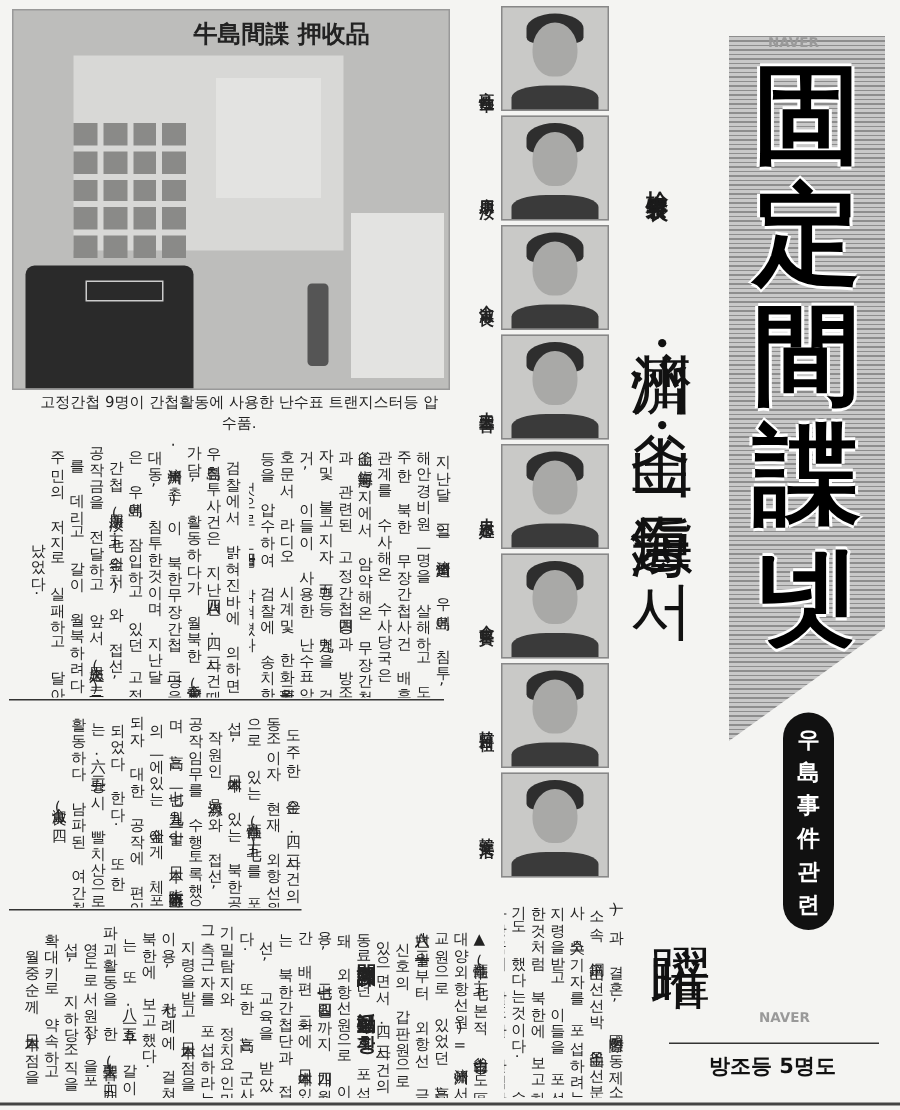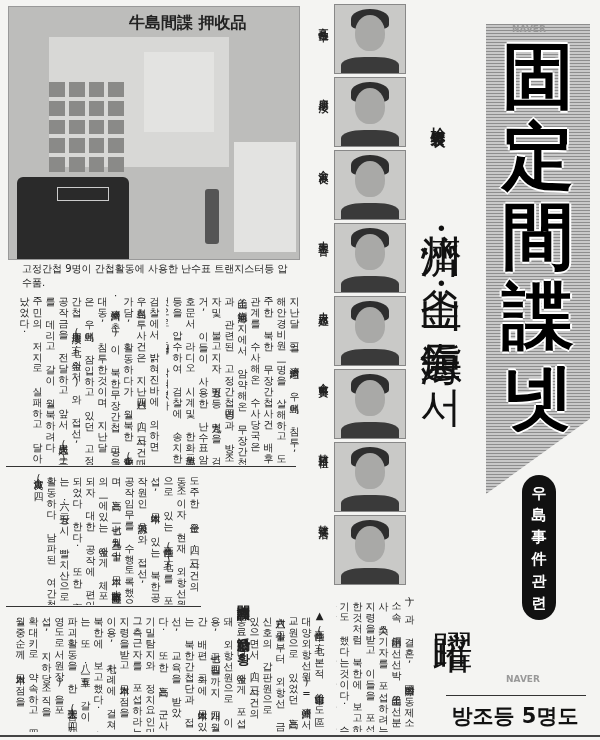--- a/index.html
+++ b/index.html
@@ -3,21 +3,21 @@
 <meta charset="utf-8">
 <style>
   html, body { margin: 0; padding: 0; }
   body {
     width: 600px; height: 740px; overflow: hidden;
     background: #f4f4f2;
     font-family: "DejaVu Serif", serif;
     color: #1a1a1a;
     position: relative;
   }
-  .abs { position: absolute; }
+  .abs { position: absolute; text-align: center; }
   .vt {
     writing-mode: vertical-rl;
     text-orientation: upright;
   }
   
   .photo {
     left: 8px; top: 6px; width: 290px; height: 252px;
     background: #bdbdbb;
     border: 1px solid #999;
     overflow: hidden;
@@ -118,21 +118,21 @@
   .banner-text span { display:block; }
   .pill {
     left: 522px; top: 475px; width: 34px; height: 145px;
     background: #111; border-radius: 17px; color: #fff;
     display: flex; flex-direction: column; align-items: center; justify-content: center;
     font-size: 15px; font-weight: bold; line-height: 22px;
   }
   .naver-wm { font-family: "DejaVu Sans", sans-serif; font-weight: bold; font-size: 9px; color: #999; }
   .footnote {
     left: 440px; top: 702px; width: 150px;
-    font-family: "DejaVu Sans", sans-serif; font-size: 21px; font-weight: bold; color:#111;
+    font-family: "DejaVu Sans", sans-serif; font-size: 14px; font-weight: bold; color:#111;
     text-align: center;
   }
   .frame-bottom { left: 0; top: 735px; width: 600px; height: 2px; background:#444; }
 </style>
 </head>
 <body>
 
 <div class="abs photo">
   <div class="photo-caption-title">牛島間諜 押收品</div>
   <div class="wm">NAVER</div>

